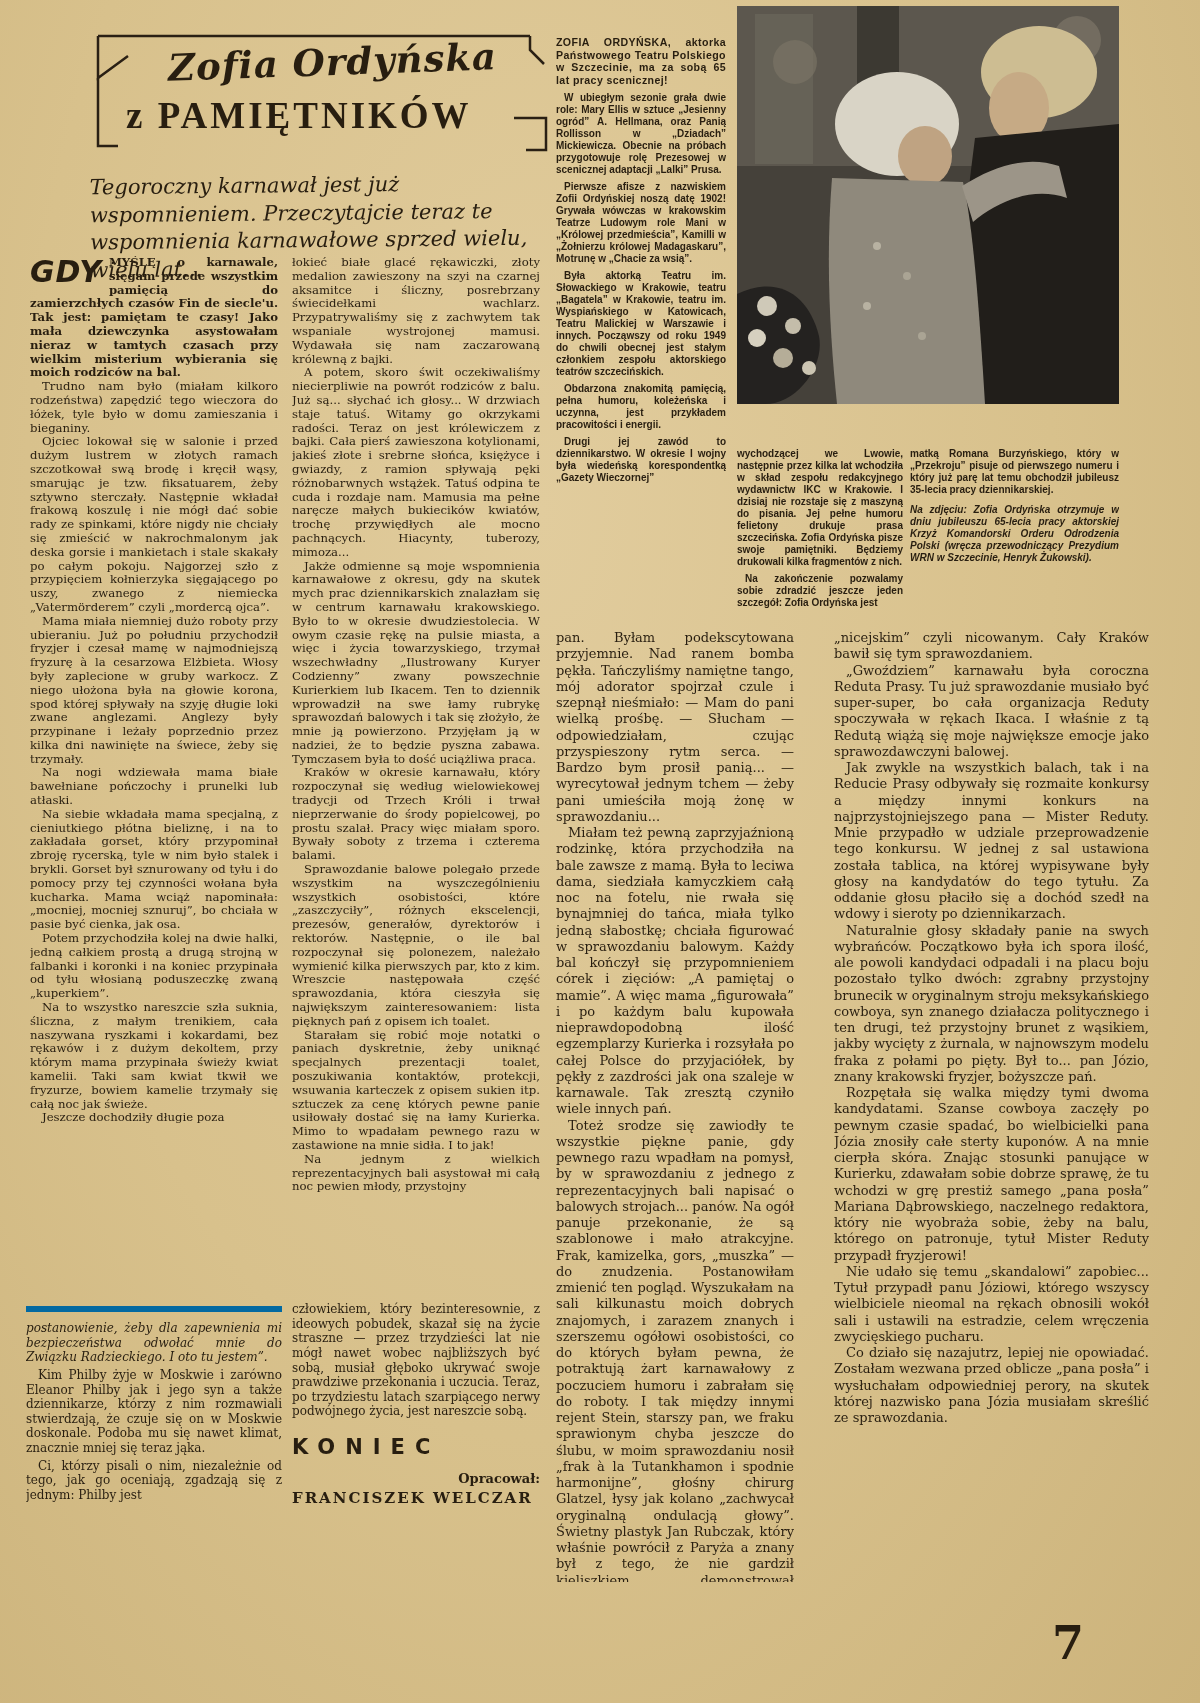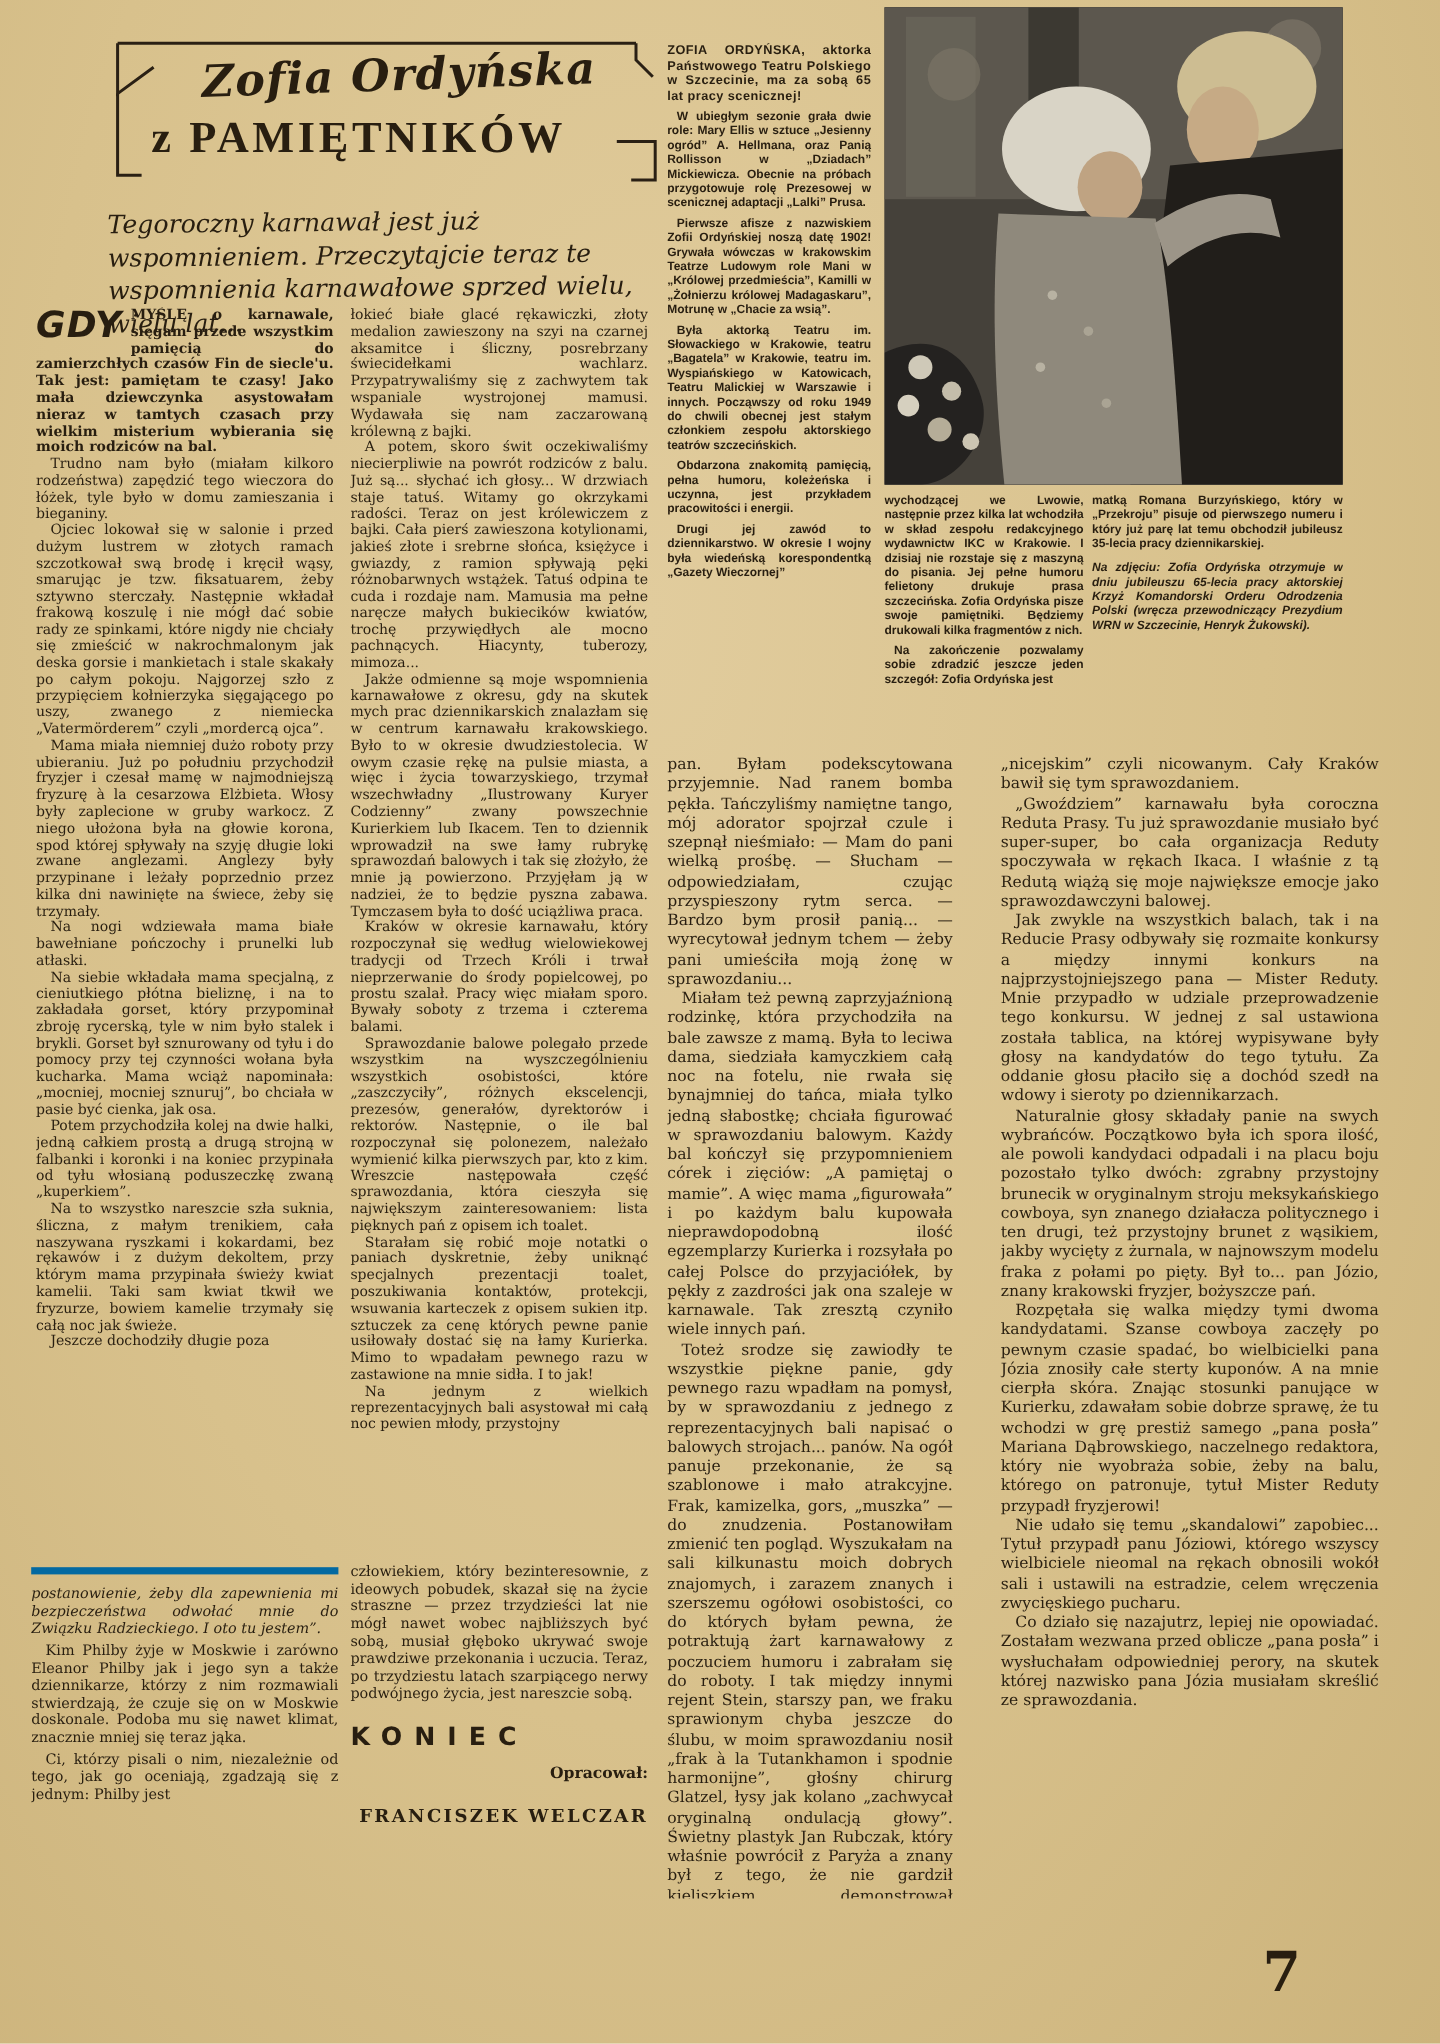--- a/index.html
+++ b/index.html
@@ -37,37 +37,37 @@
     float: left; font-family: "DejaVu Sans", sans-serif; font-weight: bold;
     font-size: 30px; line-height: 0.95; margin: 2px 7px 0 0; letter-spacing: 1px; font-style: italic;
   }
 
   
   .bio-col {
     font-family: Liberation Sans, sans-serif; font-weight: bold;
     font-size: 10px; line-height: 1.2; text-align: justify; overflow: hidden;
   }
   .bio-col p { margin: 0 0 5px; text-indent: 8px; }
-  .bio-col p.cont { text-indent: 0; }
+  .bio-col p.cont { text-indent: 0; margin-top: 36px; }
   .bio-col p.bio-lead { text-indent: 0; font-size: 10.6px; letter-spacing: 0.4px; }
   .bio-col p.caption-italic { font-style: italic; text-indent: 0; margin-top: 8px; }
 
   
   .philby-box {
     border-top: 6px solid #0369a1; padding-top: 9px;
     font-size: 12px; line-height: 1.22; text-align: justify; overflow: hidden;
   }
   .philby-box p { margin: 0 0 3px; }
   .philby-cont { font-size: 12px; line-height: 1.22; text-align: justify; }
   .koniec {
     font-family: "DejaVu Sans", sans-serif; font-weight: bold;
     font-size: 21px; letter-spacing: 10px; margin-top: 16px; text-indent: 0;
   }
   .opracowal { text-align: right; font-weight: bold; font-size: 13px; margin-top: 10px; text-indent: 0; }
-  .author    { text-align: right; font-weight: bold; font-size: 15px; letter-spacing: 2px; margin-top: 18px; text-indent: 0; }
+  .author    { text-align: left; font-weight: bold; font-size: 15px; letter-spacing: 2px; margin-top: 3px; text-indent: 0; }
 
   .page-number { font-size: 46px; font-weight: bold; }
 
   .photo-frame { overflow: hidden; background: #43403a; }
   .ribbon-svg { position: absolute; }
 </style>
 </head>
 <body>
 
 <svg class="ribbon-svg" style="left:82px; top:26px;" width="478" height="134" viewBox="0 0 478 134">

